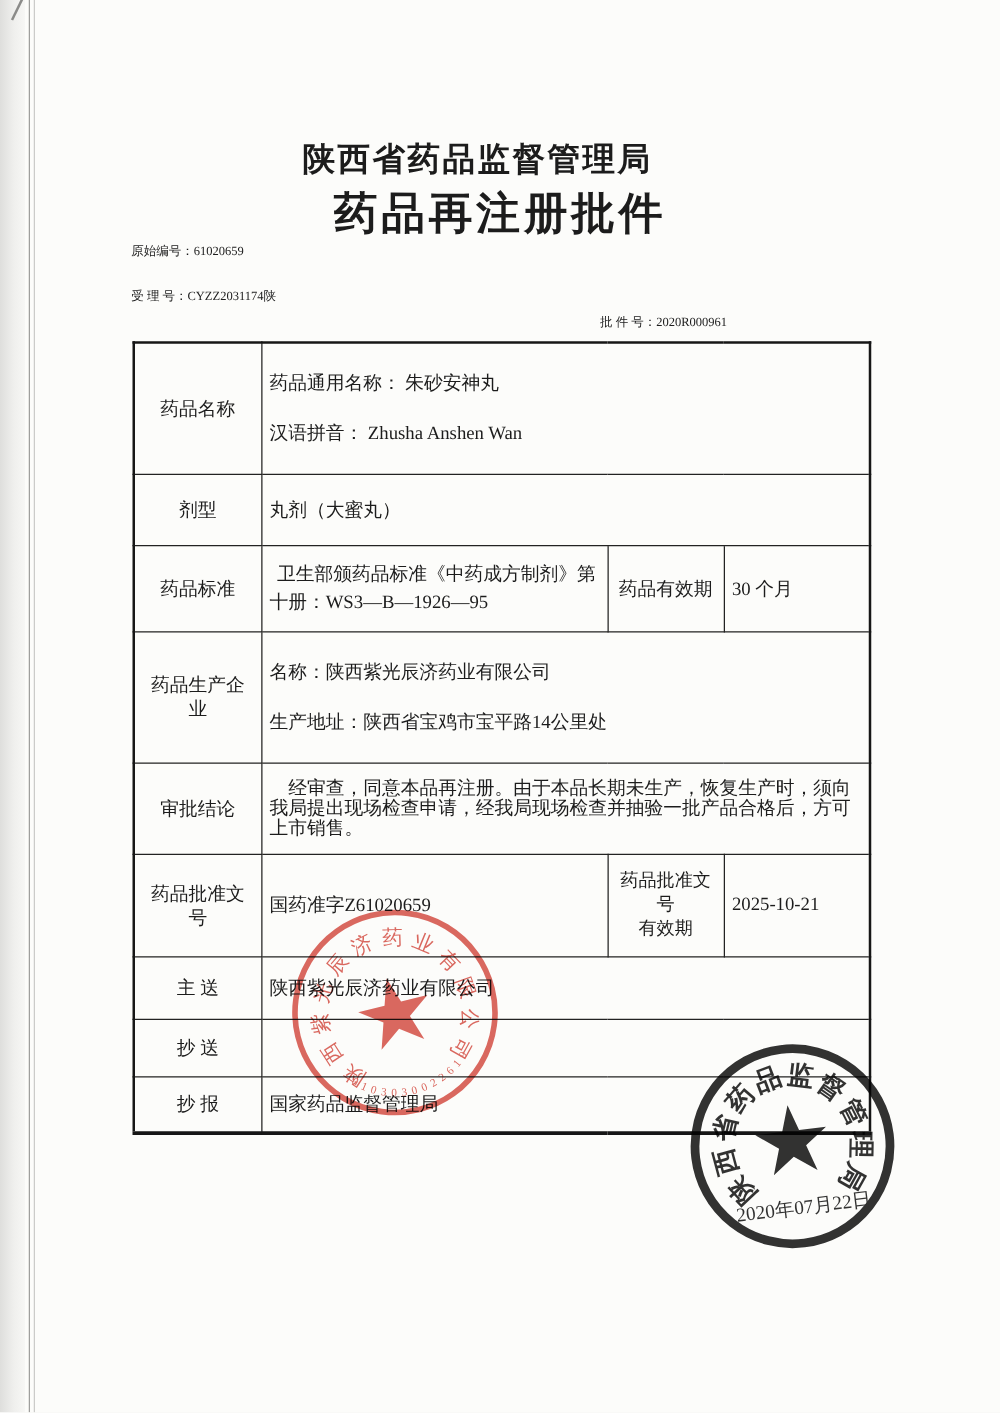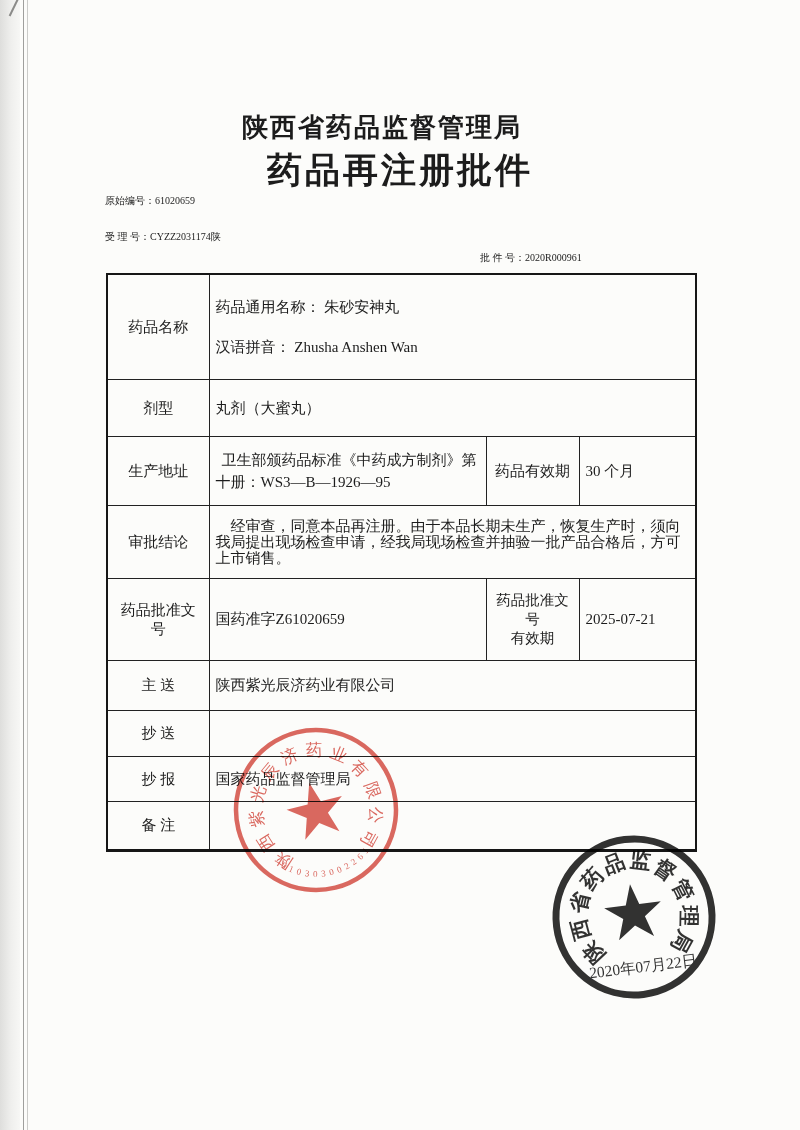--- a/index.html
+++ b/index.html
@@ -89,53 +89,56 @@
       <td class="val two-line" colspan="3">
         <div>药品通用名称：  朱砂安神丸</div>
         <div>汉语拼音：  Zhusha Anshen Wan</div>
       </td>
     </tr>
     <tr style="height:57px">
       <td class="lbl">剂型</td>
       <td class="val" colspan="3">丸剂（大蜜丸）</td>
     </tr>
     <tr style="height:50px">
-      <td class="lbl">生产地址</td>
+      <td class="lbl">药品标准</td>
       <td class="standard">卫生部颁药品标准《中药成方制剂》第十册：WS3—B—1926—95</td>
       <td class="lbl">药品有效期</td>
       <td class="val">30 个月</td>
+    </tr>
+    <tr style="height:75px">
+      <td class="lbl">药品生产企业</td>
+      <td class="val two-line" colspan="3">
+        <div>名称：陕西紫光辰济药业有限公司</div>
+        <div>生产地址：陕西省宝鸡市宝平路14公里处</div>
+      </td>
     </tr>
     <tr style="height:62px">
       <td class="lbl">审批结论</td>
       <td class="conclusion" colspan="3">经审查，同意本品再注册。由于本品长期未生产，恢复生产时，须向我局提出现场检查申请，经我局现场检查并抽验一批产品合格后，方可上市销售。</td>
     </tr>
     <tr style="height:43px">
       <td class="lbl">药品批准文号</td>
       <td class="val">国药准字Z61020659</td>
       <td class="small-lbl">
         <div>药品批准文号</div>
         <div>有效期</div>
       </td>
-      <td class="val">2025-07-21</td>
+      <td class="val">2025-10-21</td>
     </tr>
     <tr style="height:50px">
       <td class="lbl">主 送</td>
       <td class="val" colspan="3">陕西紫光辰济药业有限公司</td>
     </tr>
     <tr style="height:46px">
       <td class="lbl">抄 送</td>
       <td class="val" colspan="3"></td>
     </tr>
     <tr style="height:45px">
       <td class="lbl">抄 报</td>
       <td class="val" colspan="3">国家药品监督管理局</td>
-    </tr>
-    <tr style="height:49px">
-      <td class="lbl">备 注</td>
-      <td class="val" colspan="3"></td>
     </tr>
   </tbody>
     </table>
 
   <div class="stamp stamp-red">
     <svg id="redStamp" viewBox="0 0 200 200">
         <circle cx="100" cy="100" r="80" fill="none" stroke="#d5483e" stroke-width="4.5"></circle>
         <path d="M100.0,72.0L106.8,92.7L128.5,92.7L110.9,105.6L117.6,126.3L100.0,113.5L82.4,126.3L89.1,105.6L71.5,92.7L93.2,92.7Z" fill="#d5483e"></path>
         <text x="56.1" y="140.9" transform="rotate(-133.0 56.1 140.9)" font-size="16.5" fill="#d5483e" text-anchor="middle" dominant-baseline="central">陕</text>
         <text x="43.2" y="119.4" transform="rotate(-108.8 43.2 119.4)" font-size="16.5" fill="#d5483e" text-anchor="middle" dominant-baseline="central">西</text>

